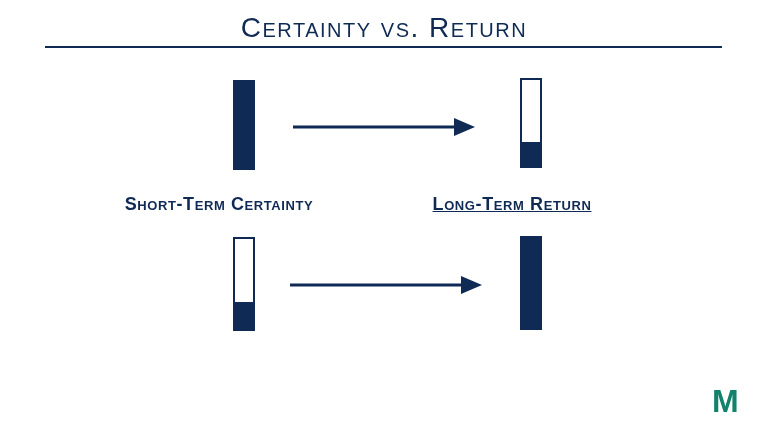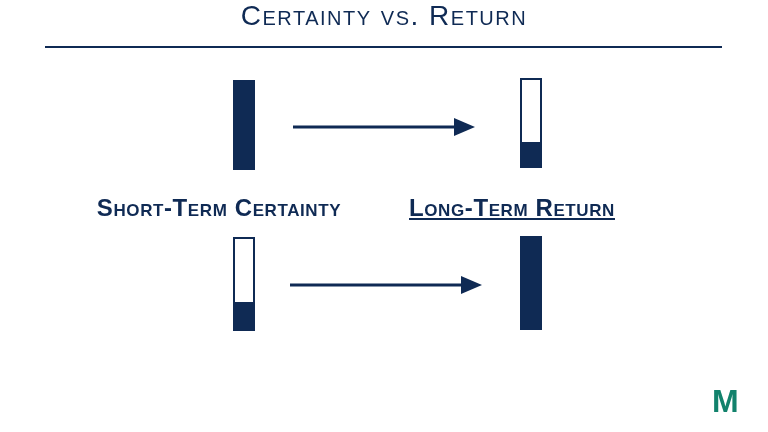--- a/index.html
+++ b/index.html
@@ -7,21 +7,21 @@
     --teal: #12826c;
   }
   * { margin: 0; padding: 0; box-sizing: border-box; }
   html, body { width: 768px; height: 432px; background: #ffffff; overflow: hidden; }
   body { font-family: "Liberation Sans", sans-serif; position: relative; }
 
   .slide { position: absolute; inset: 0; background: #ffffff; }
 
   .slide-title {
     position: absolute;
-    top: 0; left: 0; right: 0;
+    top: 12px; left: 0; right: 0;
     text-align: center;
     font-variant: small-caps;
     font-size: 28px;
     font-weight: 500;
     letter-spacing: 1.5px;
     color: var(--navy);
   }
 
   .title-rule {
     position: absolute;
@@ -50,21 +50,21 @@
   .arrow-top    { left: 293px; top: 117px; }
   .arrow-bottom { left: 290px; top: 275px; }
   .arrow line    { stroke: var(--navy); stroke-width: 3; }
   .arrow polygon { fill: var(--navy); }
 
   .bar-label {
     position: absolute;
     top: 194px;
     transform: translateX(-50%);
     font-variant: small-caps;
-    font-size: 24px;
+    font-size: 18px;
     font-weight: 600;
     letter-spacing: 0.6px;
     color: var(--navy);
     white-space: nowrap;
   }
   .label-left  { left: 219px; }
   .label-right { left: 512px; text-decoration: underline; }
 
   .logo-mark {
     position: absolute;

